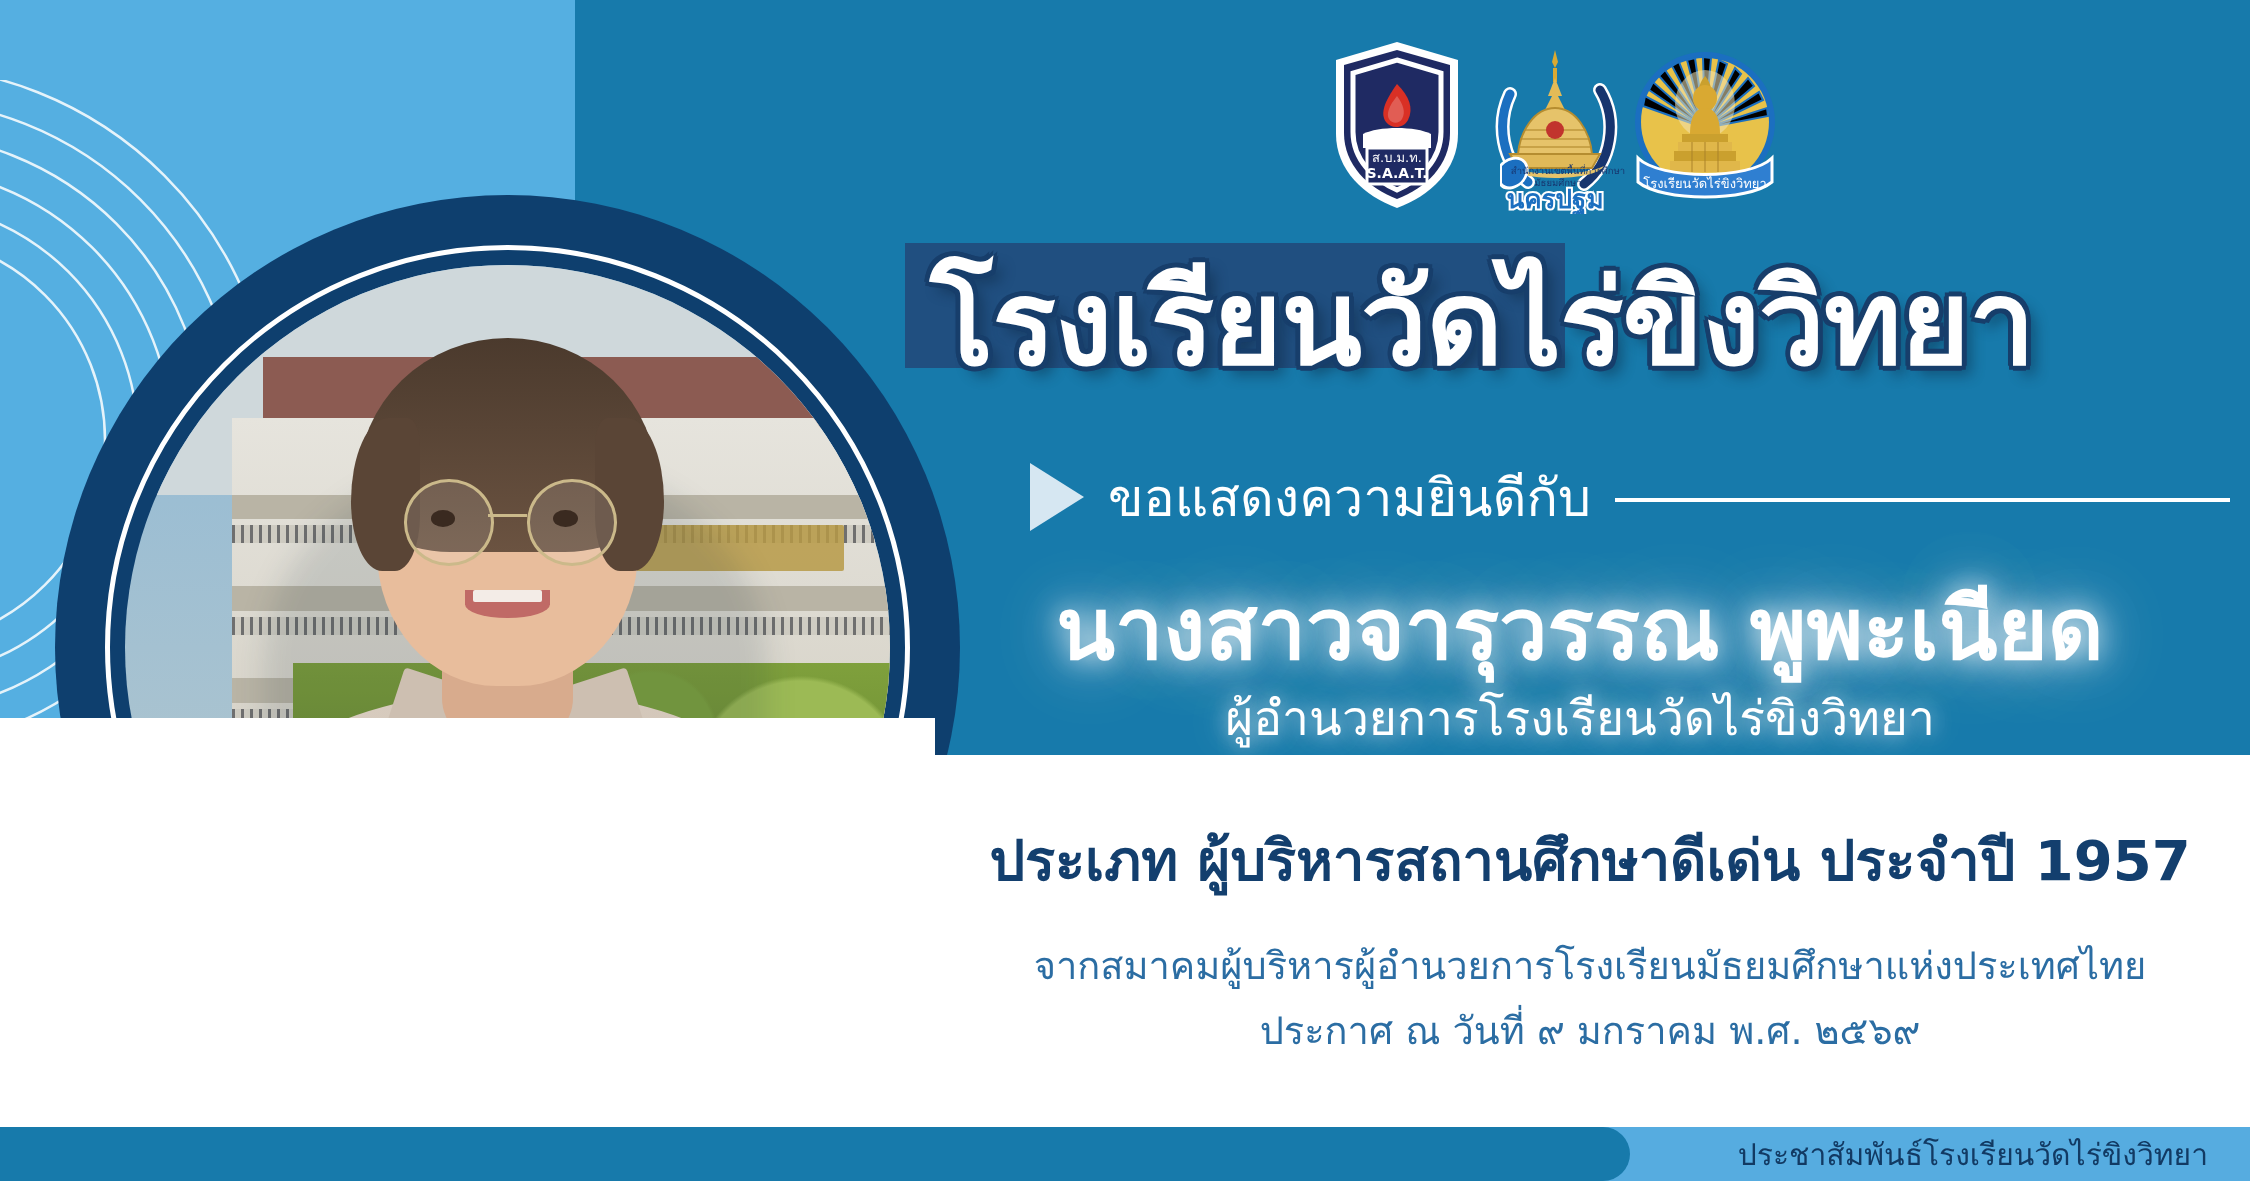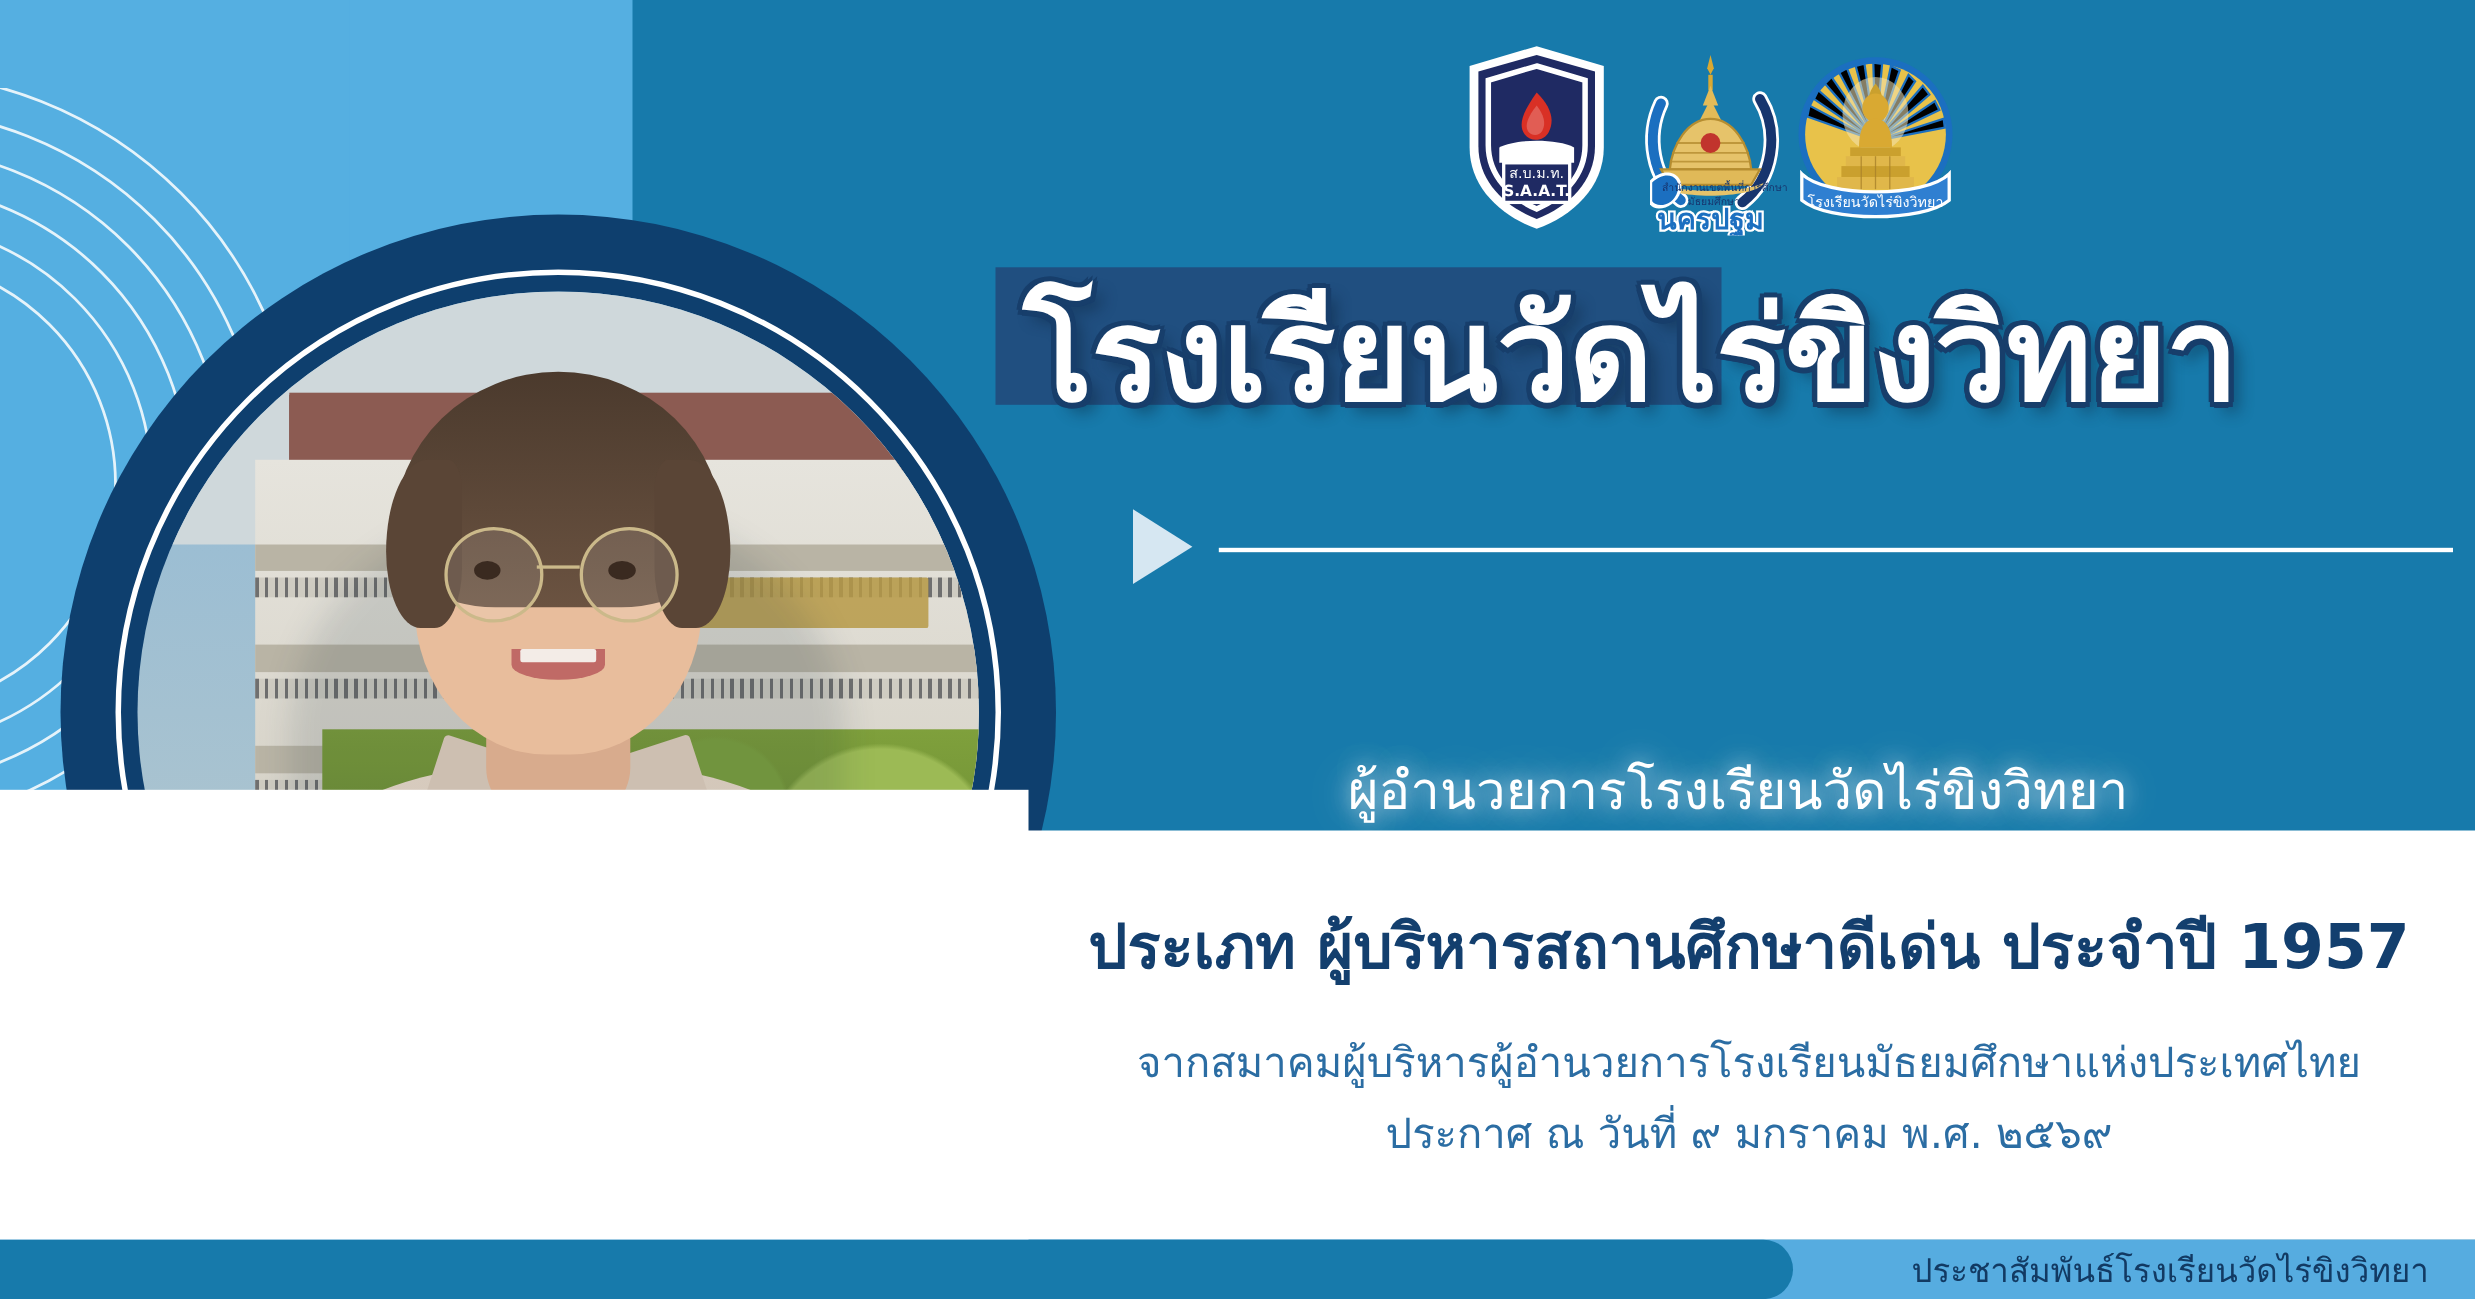--- a/index.html
+++ b/index.html
@@ -324,23 +324,25 @@
         <text x="75" y="146" font-family="DejaVu Sans, sans-serif" font-size="13" fill="#ffffff" text-anchor="middle">โรงเรียนวัดไร่ขิงวิทยา</text>
       </svg>
     </div>
   </div>
 
   <div class="title-block"></div>
   <div class="title">โรงเรียนวัดไร่ขิงวิทยา</div>
 
   <div class="congrats-row">
     <div class="play-tri"></div>
+    <div class="congrats-text">ขอแสดงความยินดีกับ</div>
     <div class="congrats-rule"></div>
   </div>
 
+  <div class="name">นางสาวจารุวรรณ พูพะเนียด</div>
   <div class="role">ผู้อำนวยการโรงเรียนวัดไร่ขิงวิทยา</div>
 
   <div class="award">
     <div class="l2">ประเภท ผู้บริหารสถานศึกษาดีเด่น ประจำปี 1957</div>
     <div class="l3">จากสมาคมผู้บริหารผู้อำนวยการโรงเรียนมัธยมศึกษาแห่งประเทศไทย</div>
     <div class="l4">ประกาศ ณ วันที่ ๙ มกราคม พ.ศ. ๒๕๖๙</div>
   </div>
 
   <div class="footer-light"></div>
   <div class="footer-dark"></div>

